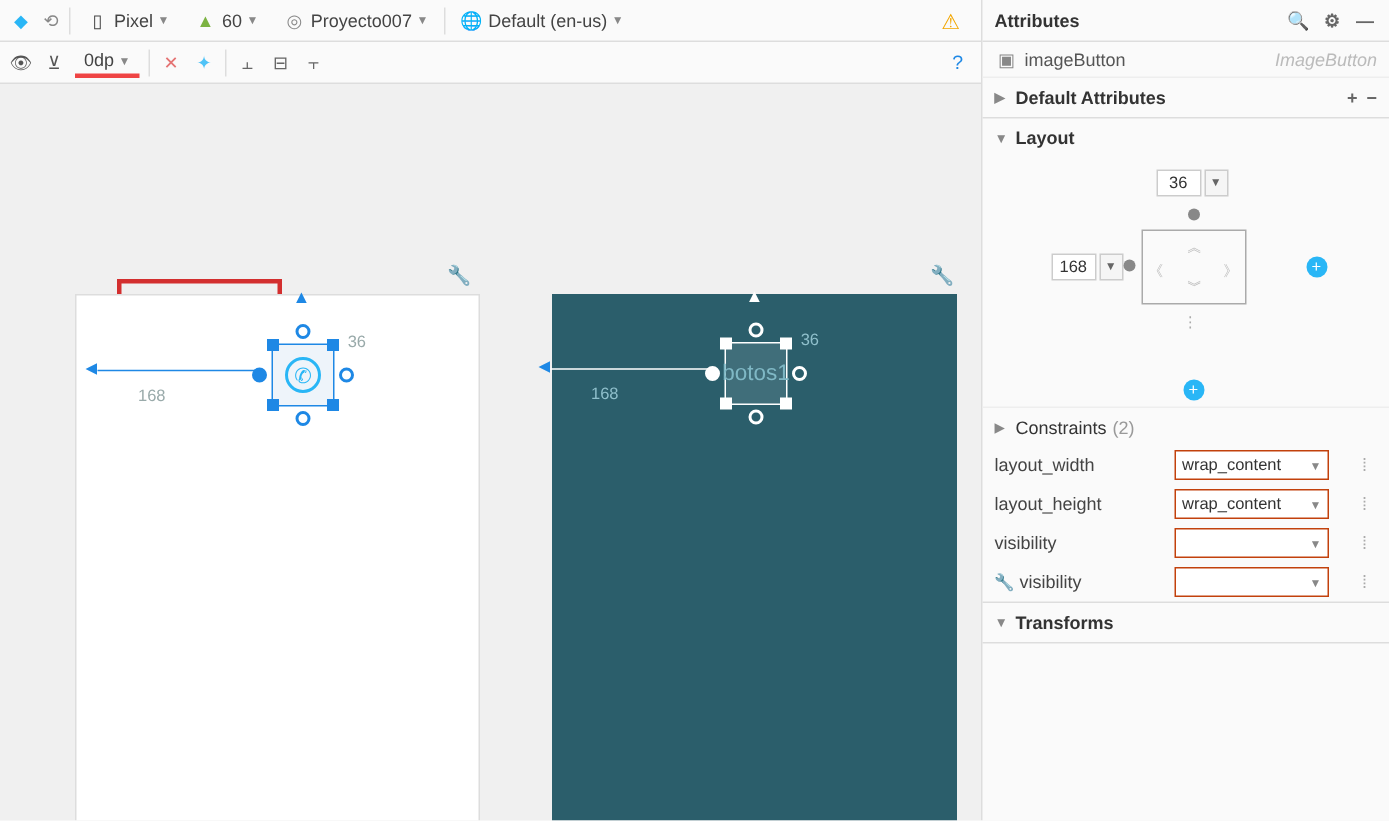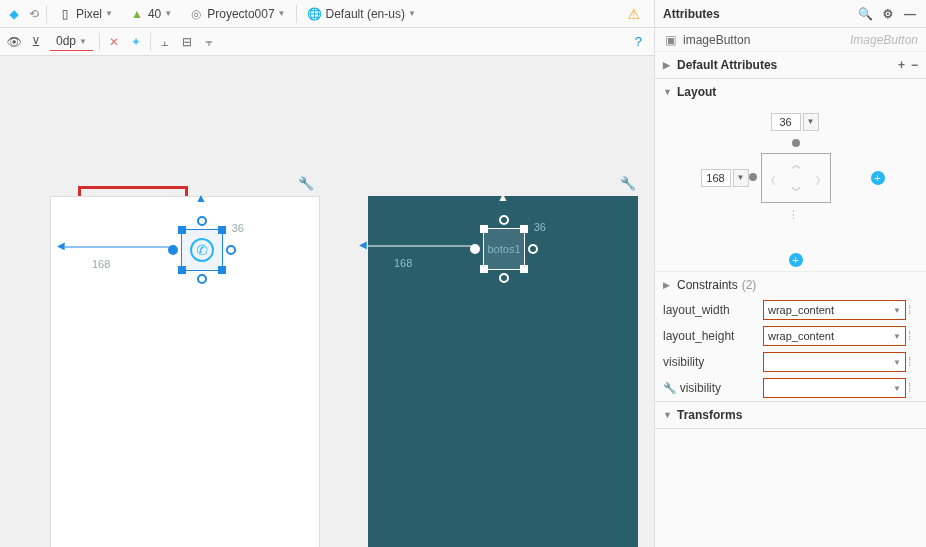--- a/index.html
+++ b/index.html
@@ -36,21 +36,21 @@
 .arrow-left { position: absolute; right: 56px; top: 50%; transform: translateY(-50%); width: 110px; height: 1px; background: #1e88e5; }
 .arrow-left::before { content: "◀"; position: absolute; left: -8px; top: -7px; color: #1e88e5; font-size: 10px; }
 .dim-36 { position: absolute; right: -22px; top: -8px; color: #9aa; font-size: 11px; }
 .dim-168 { position: absolute; left: -90px; top: 28px; color: #9aa; font-size: 11px; }
 .widget-dark { position: absolute; left: 105px; top: 20px; width: 60px; height: 60px; }
 .sel-box.dark { border-color: #fff; background: rgba(255,255,255,.1); }
 .sel-box.dark .handle { background: #fff; }
 .sel-box.dark .anchor { border-color: #fff; background: #2b5e6b; }
 .sel-box.dark .anchor.al { background: #fff; }
 .sel-box.dark .dim-36, .sel-box.dark .dim-168 { color: #8fbfcb; }
-.dark-label { position: absolute; left: 50%; top: 50%; transform: translate(-50%,-50%); color: #7fb8c5; font-size: 11px; }
+.dark-label { position: absolute; left: 50%; top: 50%; transform: translate(-50%,-50%); color: #7fb8c5; font-size: 15px; }
 
 .right-panel { width: 272px; background: #fafafa; border-left: 1px solid #ddd; display: flex; flex-direction: column; }
 .attr-header { height: 28px; border-bottom: 1px solid #ddd; display: flex; align-items: center; padding: 0 8px; font-weight: 600; color: #333; }
 .attr-header .spacer { flex: 1; }
 .attr-header .ico { cursor: pointer; color: #666; margin-left: 6px; }
 .comp-row { height: 24px; display: flex; align-items: center; padding: 0 8px; border-bottom: 1px solid #eee; color: #555; }
 .comp-row .type { margin-left: auto; color: #bbb; font-style: italic; }
 .id-row { padding: 6px 8px; display: flex; align-items: center; gap: 10px; border: 3px solid #d32f2f; margin: 2px; }
 .id-row label { width: 90px; color: #333; }
 .id-row input { flex: 1; height: 20px; border: 1px solid #4a90d9; padding: 0 4px; font-size: 12px; background: #cde4f7; color: #000; }
@@ -65,21 +65,21 @@
 .cw-chev { position: absolute; color: #bbb; font-size: 10px; }
 .cw-top-val { position: absolute; left: 70px; top: 0; display: flex; gap: 2px; }
 .cw-left-val { position: absolute; left: 0; top: 56px; display: flex; gap: 2px; }
 .spin { width: 30px; height: 18px; border: 1px solid #ccc; background: #fff; font-size: 11px; text-align: center; line-height: 16px; }
 .spin-btn { width: 16px; height: 18px; border: 1px solid #ccc; background: #f5f5f5; text-align: center; font-size: 8px; line-height: 16px; color: #666; }
 .cw-plus { position: absolute; width: 14px; height: 14px; border-radius: 50%; background: #29b6f6; color: #fff; font-size: 11px; text-align: center; line-height: 14px; }
 .cw-plus.r { right: -4px; top: 58px; }
 .cw-plus.b { left: 88px; bottom: -4px; }
 .cw-dots { position: absolute; color: #aaa; font-size: 10px; letter-spacing: 2px; }
 .cw-dot-filled { position: absolute; width: 8px; height: 8px; border-radius: 50%; background: #888; }
-.prop-row { display: flex; align-items: center; padding: 3px 8px; gap: 2px; }
+.prop-row { display: flex; align-items: center; padding: 3px 8px; gap: 22px; }
 .prop-row label { width: 98px; color: #444; font-size: 12px; }
 .prop-row .sel { flex: 1; height: 20px; border: 1px solid #c2410c; background: #fff; display: flex; align-items: center; padding: 0 4px; font-size: 11px; color: #333; }
 .prop-row .sel .dd { margin-left: auto; color: #888; font-size: 8px; }
 .prop-row .flag { width: 10px; color: #aaa; }
 .help-icon { color: #1e88e5; margin-left: auto; font-size: 13px; margin-right: 6px; }
 .wrench { font-size: 11px; color: #888; margin-right: 3px; }
 </style>
 </head>
 <body>
 
@@ -88,40 +88,40 @@
     <span class="ico" style="color:#29b6f6">◆</span>
     <span class="ico" style="color:#888">⟲</span>
     <span class="tb-sep"></span>
     <div class="tb-item">
       <span class="ico">▯</span>
       <span>Pixel</span>
       <span class="chev-down">▼</span>
     </div>
     <div class="tb-item">
       <span class="ico" style="color:#7cb342">▲</span>
-      <span>40</span>
+      <span>60</span>
       <span class="chev-down">▼</span>
     </div>
     <div class="tb-item">
       <span class="ico" style="color:#888">◎</span>
       <span>Proyecto007</span>
       <span class="chev-down">▼</span>
     </div>
     <span class="tb-sep"></span>
     <div class="tb-item">
       <span class="ico" style="color:#888">🌐</span>
       <span>Default (en-us)</span>
       <span class="chev-down">▼</span>
     </div>
     <span class="warn">⚠</span>
   </div>
   <div class="toolbar2">
     <span class="ico" style="color:#555">👁</span>
     <span class="ico" style="color:#555">⊻</span>
-    <div class="tb-item" style="border-bottom:1px solid #ef4444">
+    <div class="tb-item" style="border-bottom:3px solid #ef4444">
       <span>0dp</span>
       <span class="chev-down">▼</span>
     </div>
     <span class="tb-sep"></span>
     <span class="ico" style="color:#e57373">✕</span>
     <span class="ico" style="color:#4fc3f7">✦</span>
     <span class="tb-sep"></span>
     <span class="ico" style="color:#666">⫠</span>
     <span class="ico" style="color:#666">⊟</span>
     <span class="ico" style="color:#666">⫟</span>

